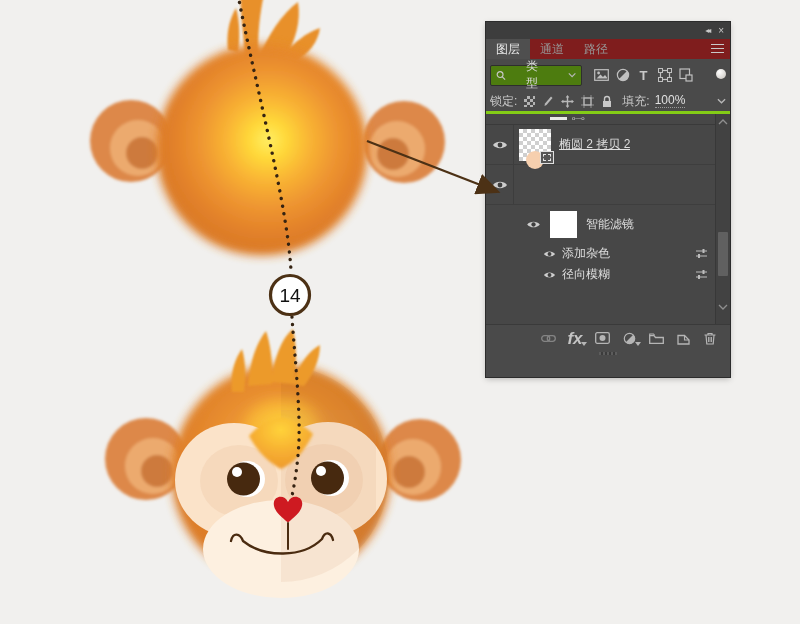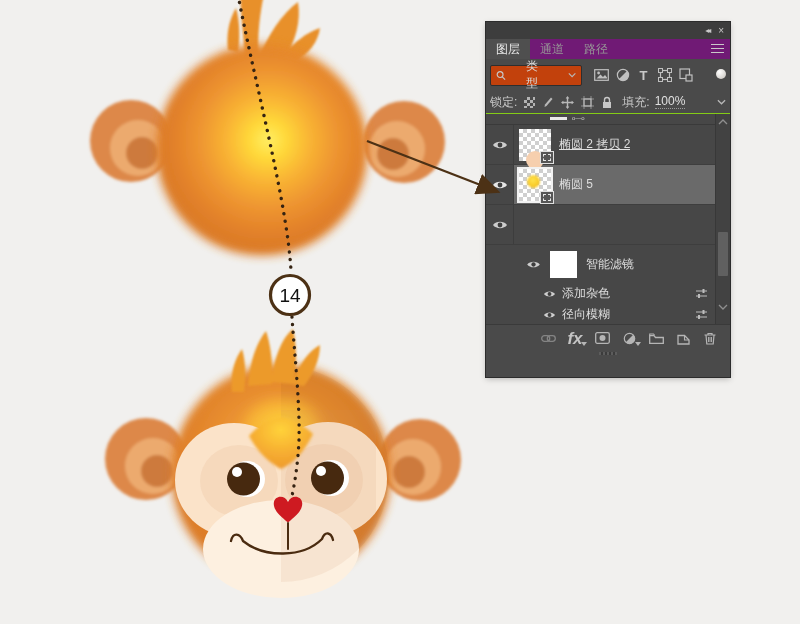--- a/index.html
+++ b/index.html
@@ -15,30 +15,30 @@
   
   .panel{
     position:absolute;left:486px;top:22px;width:244px;height:355px;z-index:10;
     background:#4a4a4a;box-sizing:border-box;
     box-shadow:0 0 0 1px #2c2c2c,0 2px 6px rgba(0,0,0,.25);
     color:#d8d8d8;font-size:12px;display:flex;flex-direction:column;
   }
   .titlebar{height:17px;background:#3d3d3d;display:flex;align-items:center;justify-content:flex-end;gap:9px;padding:0 6px;flex:none;}
   .win-ic{color:#c9c9c9;font-size:10px;line-height:1;cursor:default;}
   .collapse-ic{letter-spacing:-2px;font-size:8px;}
-  .tabstrip{height:20px;background:#701a75;display:flex;align-items:stretch;flex:none;position:relative;}
+  .tabstrip{height:20px;background:#7f1d1d;display:flex;align-items:stretch;flex:none;position:relative;}
   .tab{padding:0 10px;display:flex;align-items:center;color:#969696;}
   .tab.active{background:#4f4f4f;color:#e8e8e8;}
   .menu-ic{position:absolute;right:6px;top:5px;width:13px;height:10px;
     background:repeating-linear-gradient(#c9c9c9 0 1.5px,transparent 1.5px 4px);}
   .prow{display:flex;align-items:center;flex:none;padding:0 4px;gap:5px;}
   .filterrow{height:32px;}
   .blendrow{height:24px;}
-  .lockrow{height:23px;border-bottom:1px solid #84cc16;box-sizing:border-box;}
-  .dropdown{height:21px;background:#c2410c;border:1px solid #2e2e2e;border-radius:2px;
+  .lockrow{height:23px;border-bottom:3px solid #84cc16;box-sizing:border-box;}
+  .dropdown{height:21px;background:#4d7c0f;border:1px solid #2e2e2e;border-radius:2px;
     display:flex;align-items:center;gap:20px;padding:0 5px;box-sizing:border-box;color:#dcdcdc;}
   .dd-search{width:92px;}
   .dd-blend{width:92px;}
   .dd-chev{margin-left:auto;}
   .lbl{color:#c9c9c9;white-space:nowrap;}
   .scrub{color:#e0e0e0;border-bottom:1px dotted #9a9a9a;line-height:13px;white-space:nowrap;}
   .fbtn{width:17px;height:17px;display:flex;align-items:center;justify-content:center;}
   .fbtns{display:flex;gap:4px;margin-left:6px;align-items:center;}
   .t-glyph{font-weight:bold;color:#c8c8c8;font-size:13px;line-height:1;}
   .toggle-ball{width:10px;height:13px;margin-left:auto;display:flex;align-items:flex-start;justify-content:center;}
@@ -332,37 +332,20 @@
           <div class="thumb">
             <span class="ellipse2-fill"></span>
             <span class="shape-badge">
                 <i></i>
               </span>
           </div>
           <span class="lname u">椭圆 2 拷贝 2</span>
         </div>
       </div>
 
-      <div class="lrow selected">
-        <div class="eyecell">
-          <svg class="ic" width="16" height="10" viewBox="0 0 16 10">
-              <path d="M1 5 C4 0.8 12 0.8 15 5 C12 9.2 4 9.2 1 5 Z" fill="#e6e6e6"></path>
-              <circle cx="8" cy="5" r="2.4" fill="#3e3e3e"></circle>
-            </svg>
-        </div>
-        <div class="lcontent">
-          <div class="thumb">
-            <span class="ellipse5-fill"></span>
-            <span class="shape-badge">
-                <i></i>
-              </span>
-          </div>
-          <span class="lname">椭圆 5</span>
-        </div>
-      </div>
 
       <div class="lrow">
         <div class="eyecell">
           <svg class="ic" width="16" height="10" viewBox="0 0 16 10">
               <path d="M1 5 C4 0.8 12 0.8 15 5 C12 9.2 4 9.2 1 5 Z" fill="#cdcdcd"></path>
               <circle cx="8" cy="5" r="2.4" fill="#3e3e3e"></circle>
             </svg>
         </div>
       </div>
 

